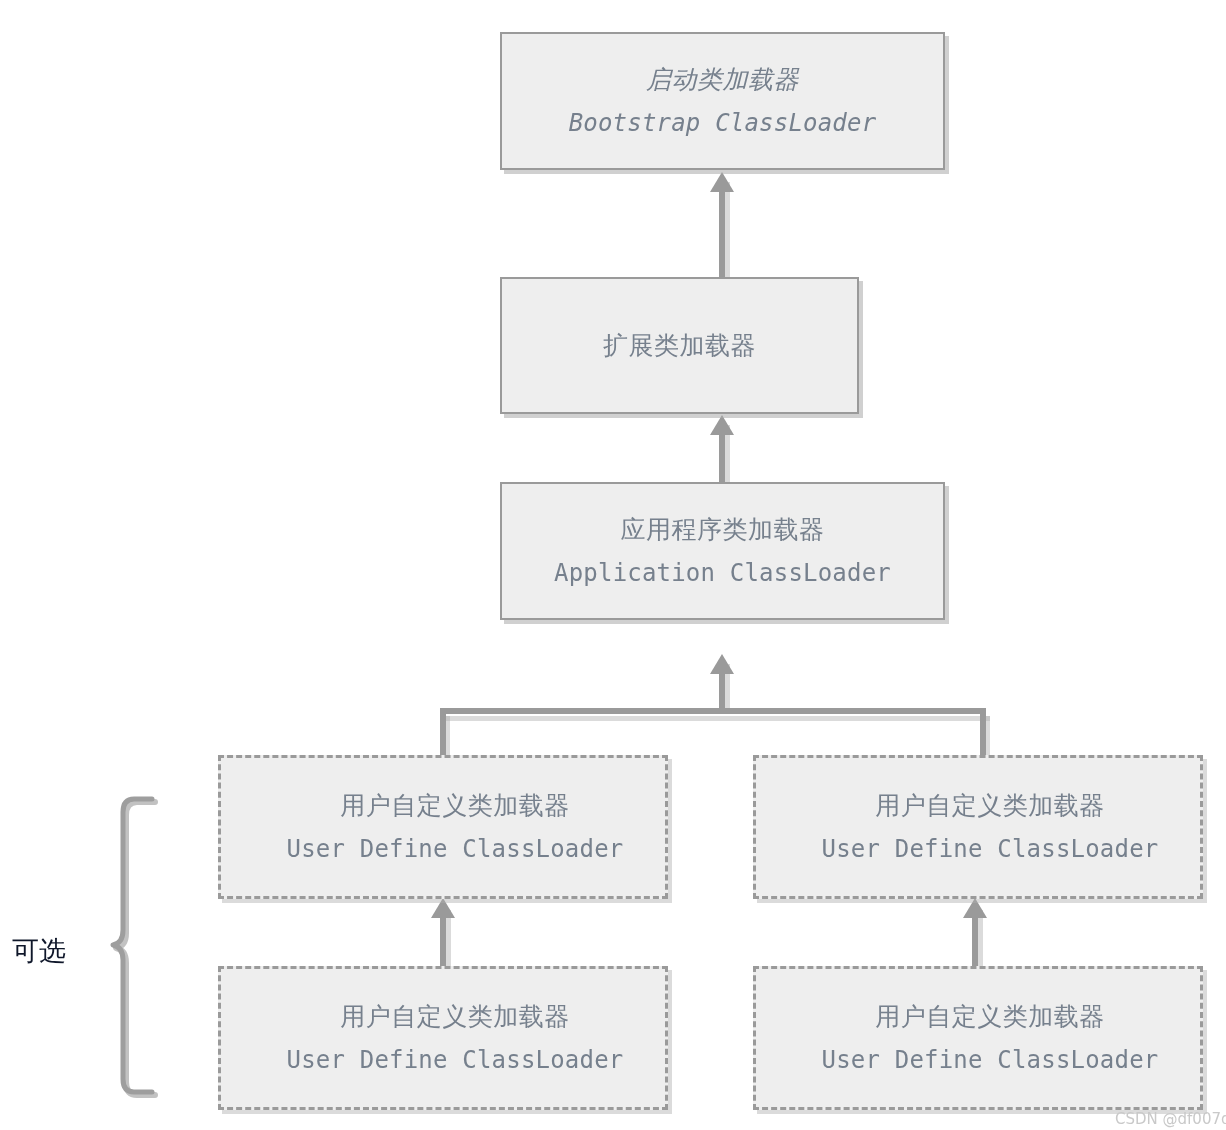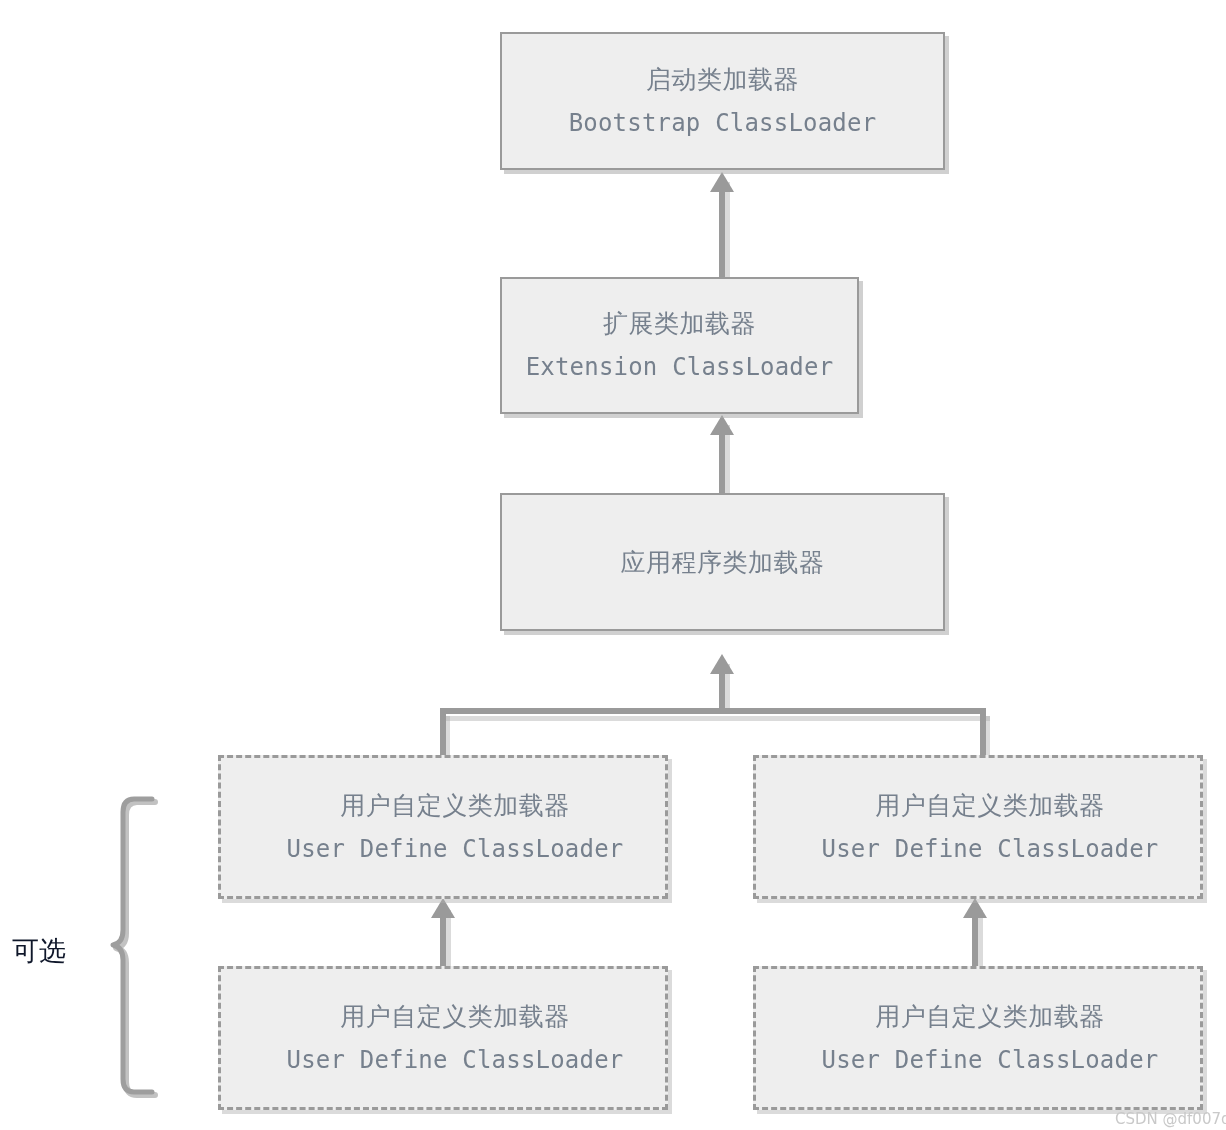--- a/index.html
+++ b/index.html
@@ -113,32 +113,32 @@
   <div class="edge" style="left:980px; top:708px; width:6px; height:50px;"></div>
 
   <div class="edge-shadow" style="left:446px; top:910px; width:5px; height:58px;"></div>
   <div class="edge" style="left:440px; top:918px; width:6px; height:50px;"></div>
   <div class="arrowhead" style="left:431px; top:898px;"></div>
 
   <div class="edge-shadow" style="left:978px; top:910px; width:5px; height:58px;"></div>
   <div class="edge" style="left:972px; top:918px; width:6px; height:50px;"></div>
   <div class="arrowhead" style="left:963px; top:898px;"></div>
 
-  <div class="node solid" style="left:500px; top:32px; width:445px; height:138px;">
+  <div class="node solid" style="left:500px; top:32px; width:445px; height:138px;font-style:italic;">
     <div class="cn">启动类加载器</div>
     <div class="en">Bootstrap ClassLoader</div>
   </div>
 
   <div class="node solid" style="left:500px; top:277px; width:359px; height:137px;">
     <div class="cn">扩展类加载器</div>
-    <div class="en">Extension ClassLoader</div>
   </div>
 
-  <div class="node solid" style="left:500px; top:493px; width:445px; height:138px;">
+  <div class="node solid" style="left:500px; top:482px; width:445px; height:138px;">
     <div class="cn">应用程序类加载器</div>
+    <div class="en">Application ClassLoader</div>
   </div>
 
   <div class="node dashed" style="left:218px; top:755px; width:450px; height:144px;">
     <div class="cn">用户自定义类加载器</div>
     <div class="en">User Define ClassLoader</div>
   </div>
 
   <div class="node dashed" style="left:753px; top:755px; width:450px; height:144px;">
     <div class="cn">用户自定义类加载器</div>
     <div class="en">User Define ClassLoader</div>

